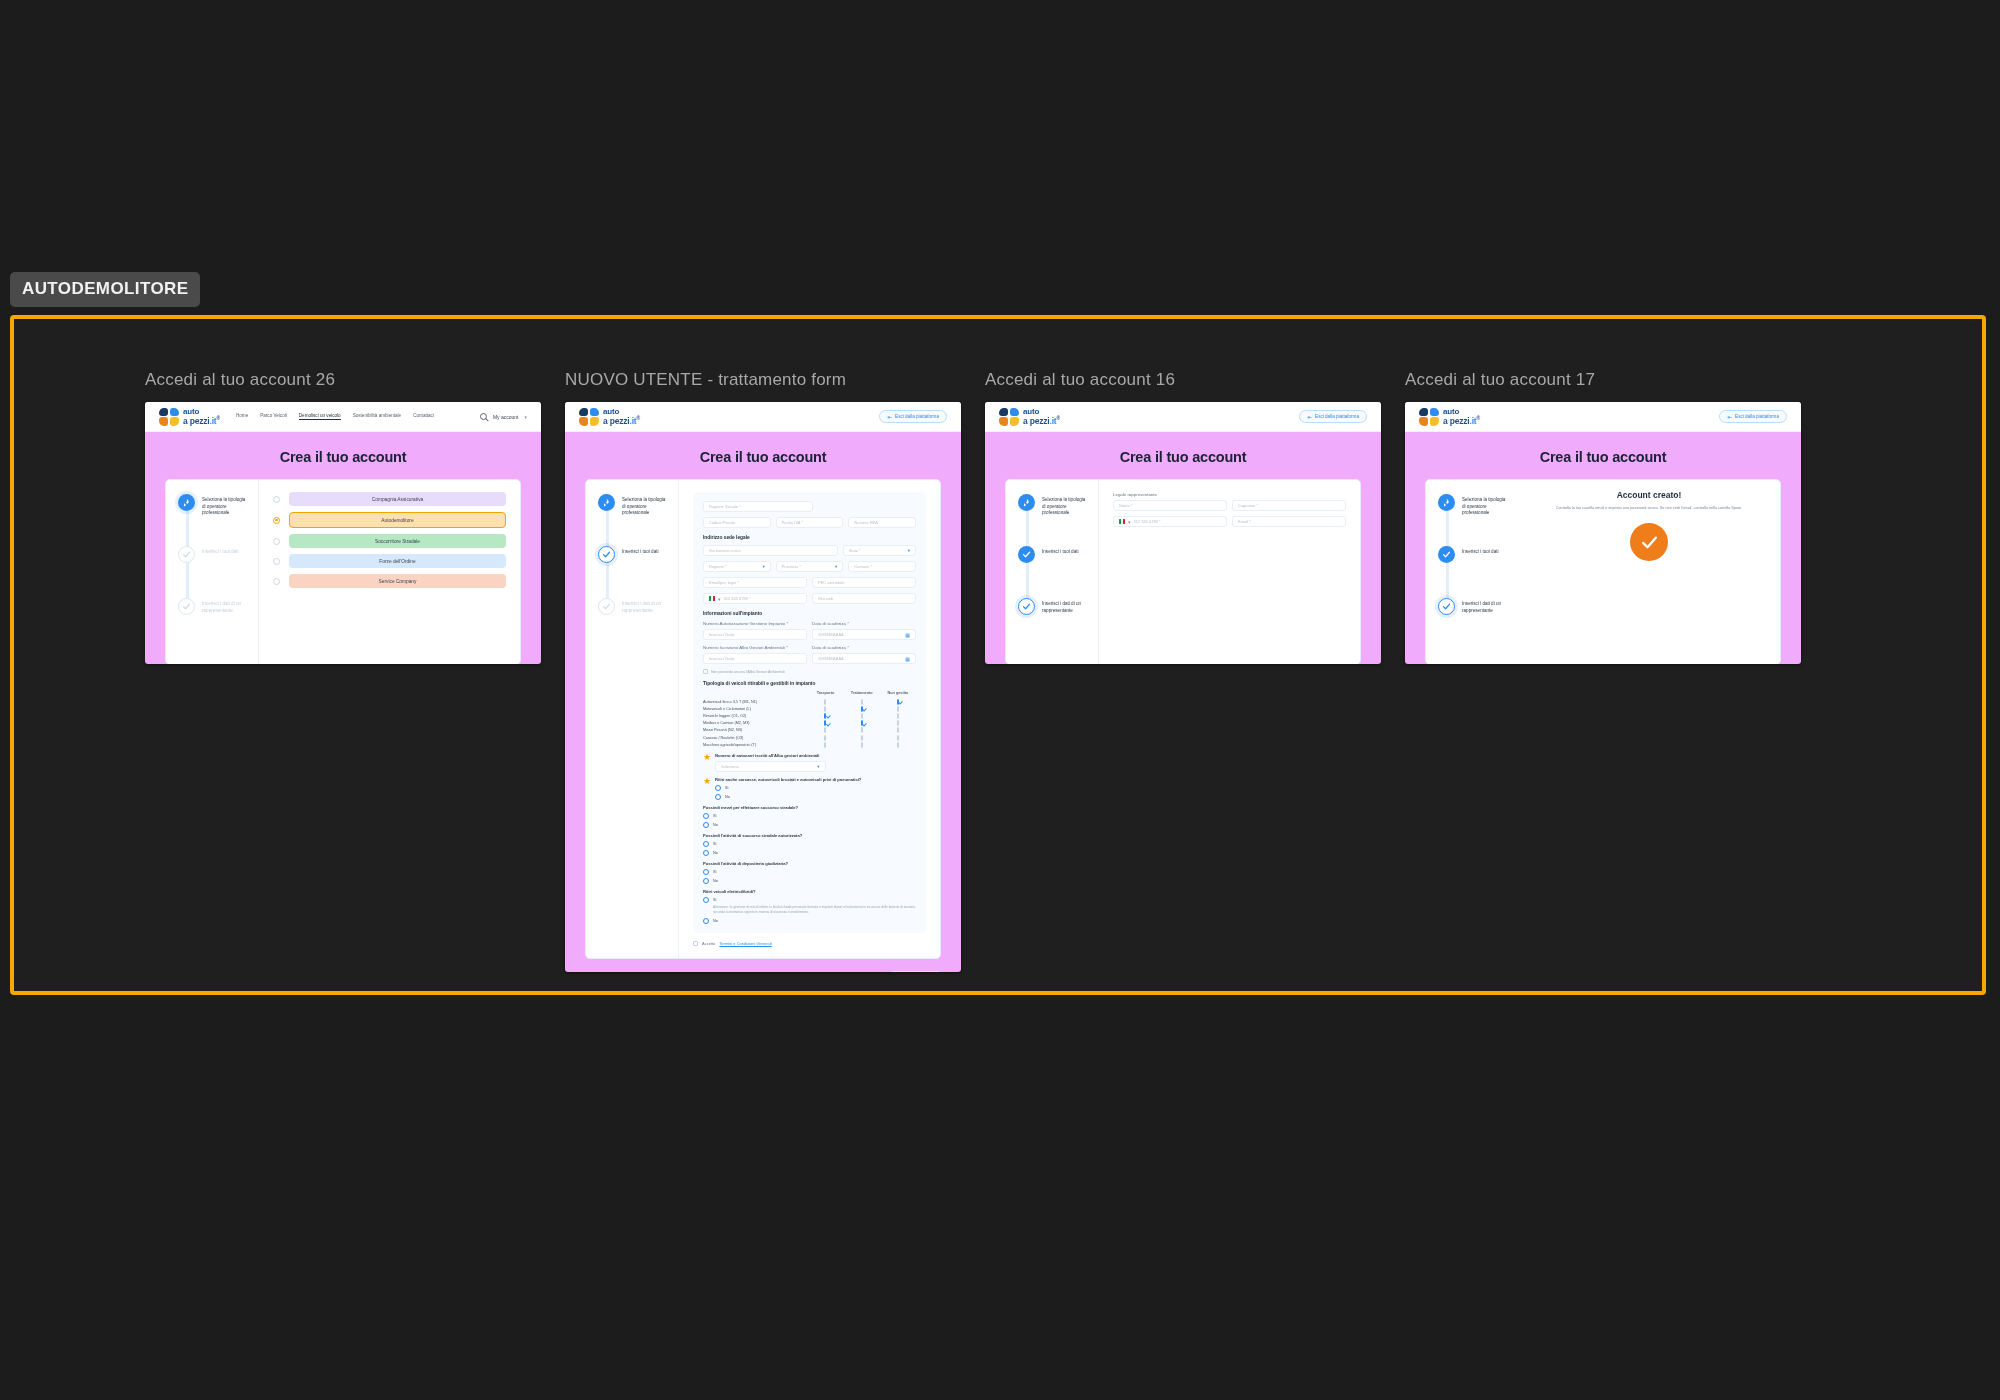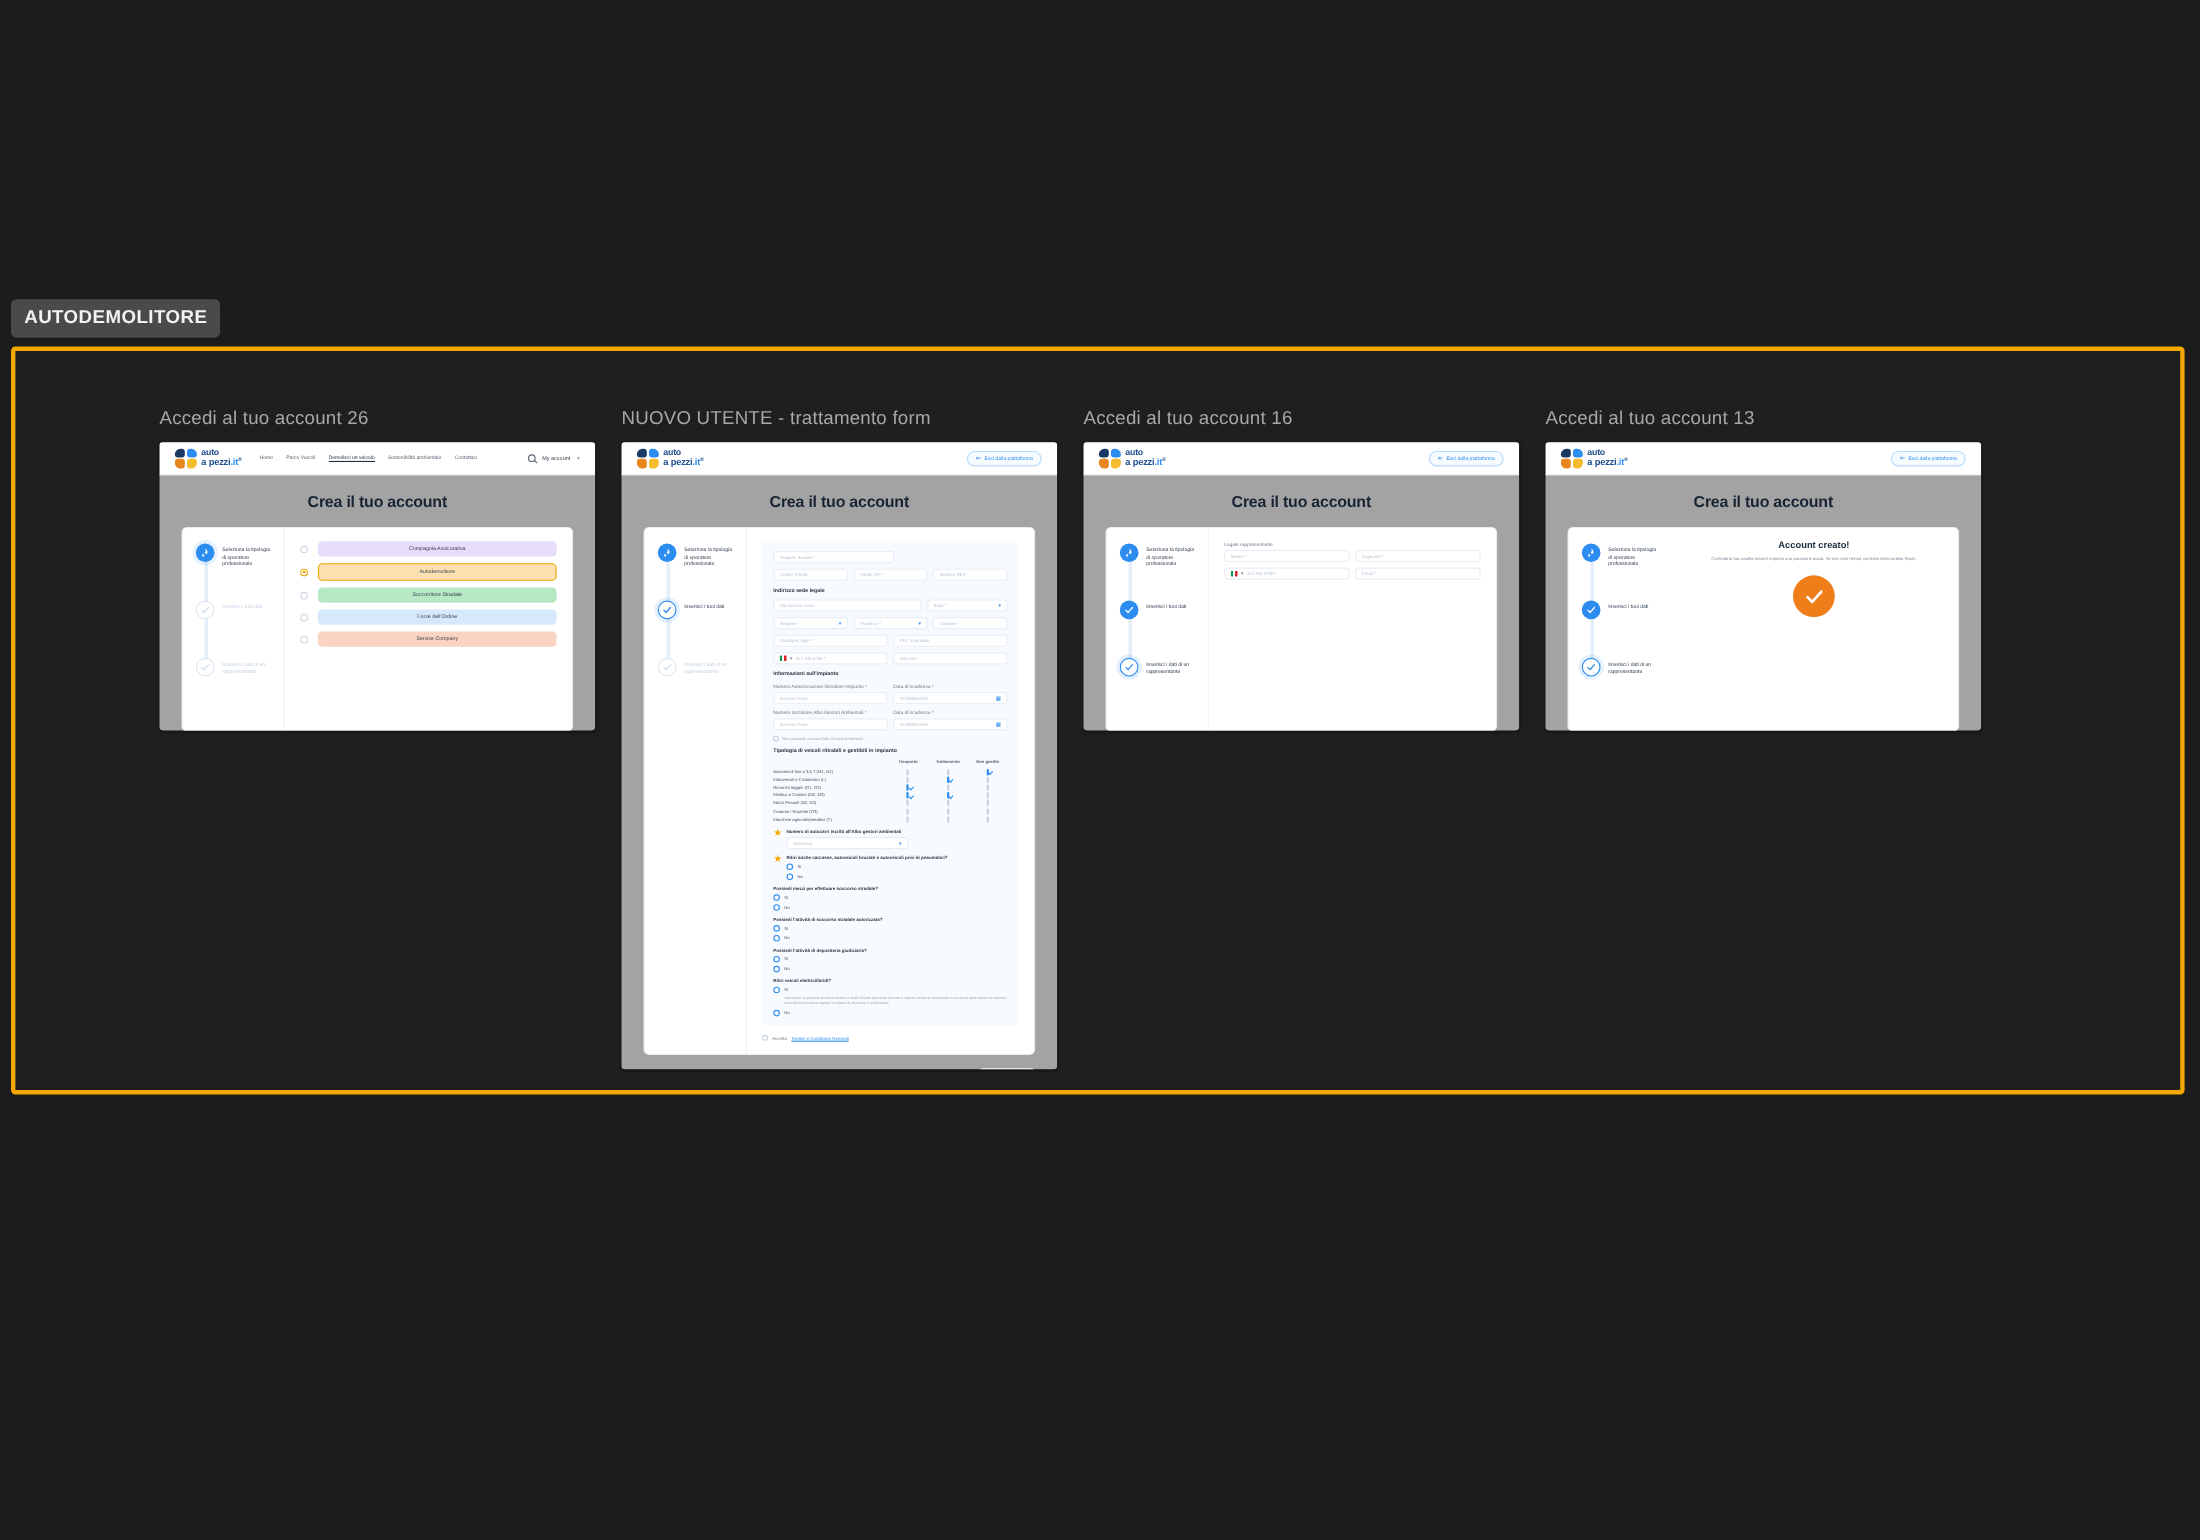--- a/index.html
+++ b/index.html
@@ -25,21 +25,21 @@
   }
 
   
   .frames { position: absolute; left: 145px; top: 370px; display: flex; align-items: flex-start; gap: 24px; }
   .frame-col { display: flex; flex-direction: column; }
   .frame-title {
     color: #a8a8a8; font-size: 17px; letter-spacing: .2px;
     margin-bottom: 12px; white-space: nowrap;
   }
   .screen {
-    background: #a3a3a3; border-radius: 3px; overflow: hidden;
+    background: #f0abfc; border-radius: 3px; overflow: hidden;
     box-shadow: 0 1px 3px rgba(0,0,0,.5);
   }
   .s1 { width: 396px; height: 262px; }
   .s2 { width: 396px; height: 570px; }
   .s3 { width: 396px; height: 262px; }
   .s4 { width: 396px; height: 262px; }
 
   
   .site-head {
     display: flex; align-items: center; height: 30px;
@@ -586,21 +586,21 @@
               <div class="fld">Email *</div>
             </div>
           </div>
         </div>
       </div>
 
     </div>
   </div>
 
   <div class="frame-col">
-    <div class="frame-title">Accedi al tuo account 13</div>
+    <div class="frame-title">Accedi al tuo account 17</div>
     <div class="screen s4">
 
       <div class="site-head">
         <div class="logo">
           <div class="logo-mark">
             <div class="lq lq1"></div>
               <div class="lq lq2"></div>
               <div class="lq lq3"></div>
               <div class="lq lq4"></div>
           </div>

